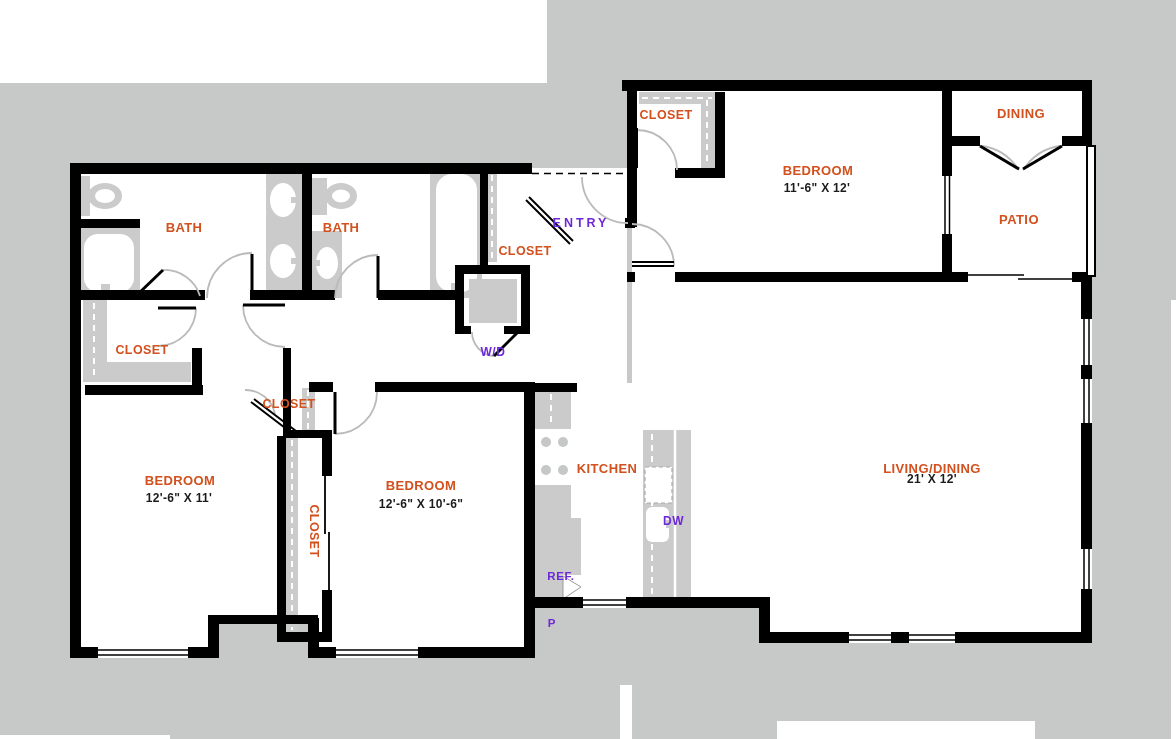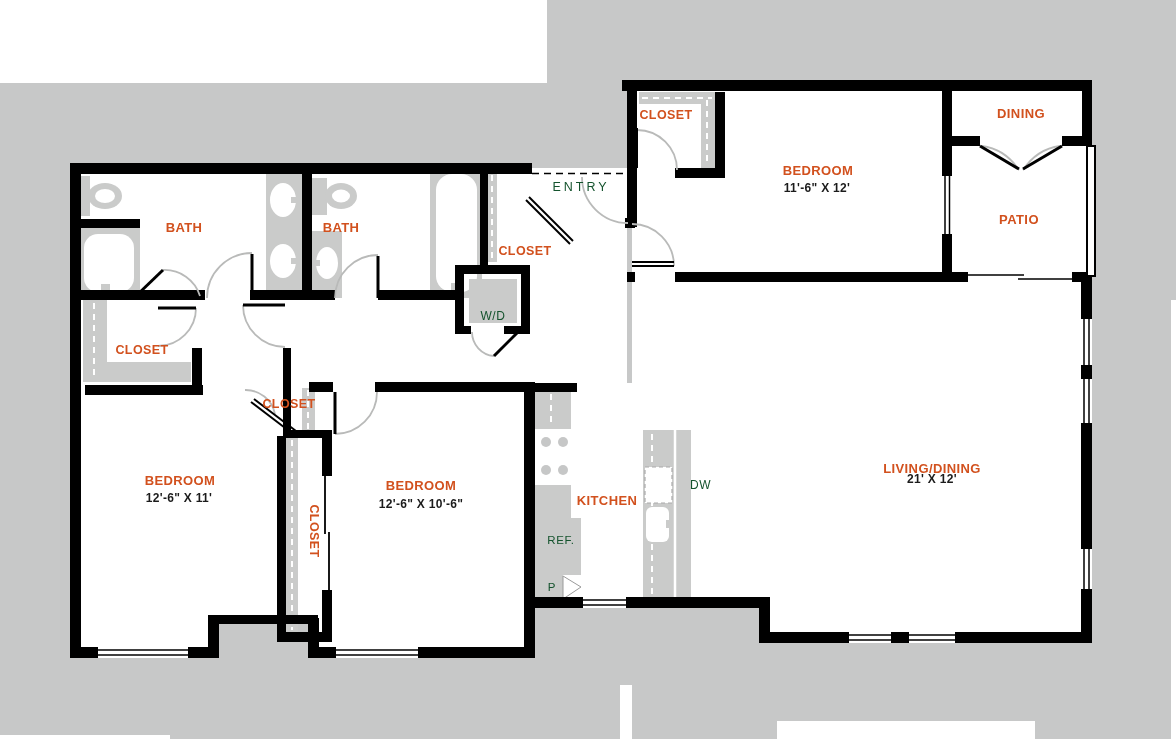--- a/index.html
+++ b/index.html
@@ -4,21 +4,21 @@
 <style>
   html,body{margin:0;padding:0;background:#ffffff;}
   #canvas{position:relative;width:1176px;height:739px;overflow:hidden;background:#ffffff;
           font-family:"Liberation Sans",sans-serif;}
   #plan-svg{position:absolute;left:0;top:0;}
   .lbl{position:absolute;transform:translate(-50%,-50%);white-space:nowrap;
        font-weight:700;letter-spacing:.4px;line-height:1;}
   .lbl.orange{color:#d2511e;font-size:13px;}
   .lbl.orange.sm{font-size:12.5px;}
   .lbl.dims{color:#1b1b1b;font-size:12px;letter-spacing:.3px;}
-  .lbl.dark{color:#14532d;font-size:12px;font-weight:400;letter-spacing:.6px;}
+  .lbl.dark{color:#6d28d9;font-size:12px;font-weight:700;letter-spacing:.6px;margin-top:36px;}
   .lbl.entry{font-size:12.5px;letter-spacing:3px;}
   .lbl.vert{transform:translate(-50%,-50%) rotate(90deg);}
   .lbl.tiny{font-size:11.5px;}
 </style>
 </head>
 <body>
 
 <div id="canvas">
 
 <svg id="plan-svg" width="1176" height="739" viewBox="0 0 1176 739">
@@ -326,19 +326,19 @@
   <div class="lbl dims" style="left:817px;top:188px;">11'-6" X 12'</div>
   <div class="lbl orange" style="left:1021px;top:113px;">DINING</div>
   <div class="lbl orange" style="left:1019px;top:206px;margin-top:13px;">PATIO</div>
   <div class="lbl orange sm" style="left:142px;top:350px;">CLOSET</div>
   <div class="lbl orange" style="left:180px;top:480px;">BEDROOM</div>
   <div class="lbl dims" style="left:179px;top:498px;">12'-6" X 11'</div>
   <div class="lbl orange sm" style="left:289px;top:404px;">CLOSET</div>
   <div class="lbl orange sm vert" style="left:314px;top:531px;">CLOSET</div>
   <div class="lbl orange" style="left:421px;top:485px;">BEDROOM</div>
   <div class="lbl dims" style="left:421px;top:504px;">12'-6" X 10'-6"</div>
-  <div class="lbl orange" style="left:607px;top:500px;text-align:center;">KITCHEN</div>
-  <div class="lbl dark" style="left:689px;top:485px;padding-left:23px;">DW</div>
+  <div class="lbl orange" style="left:607px;top:468px;text-align:center;">KITCHEN</div>
+  <div class="lbl dark" style="left:662px;top:485px;padding-left:23px;">DW</div>
   <div class="lbl dark tiny" style="left:561px;top:541px;">REF.</div>
   <div class="lbl dark tiny" style="left:552px;top:588px;">P</div>
   <div class="lbl orange" style="left:932px;top:460px;margin-top:8px;">LIVING/DINING</div>
   <div class="lbl dims" style="left:932px;top:479px;">21' X 12'</div>
 </div>
 
 </body></html>

